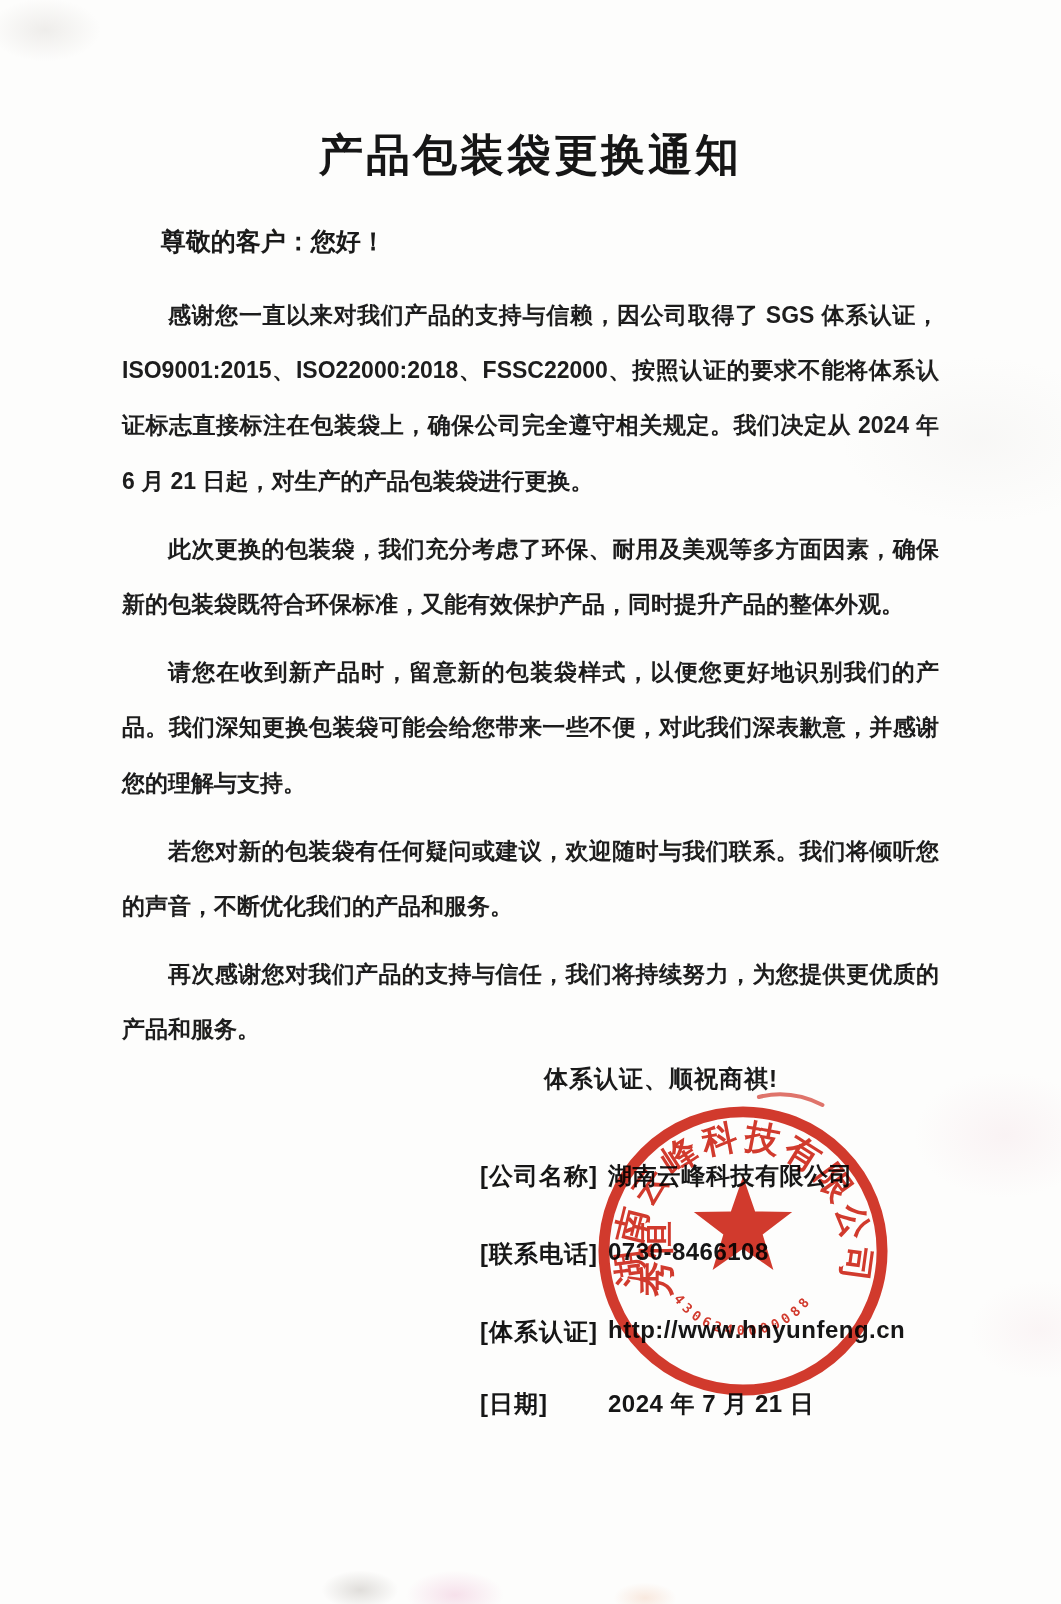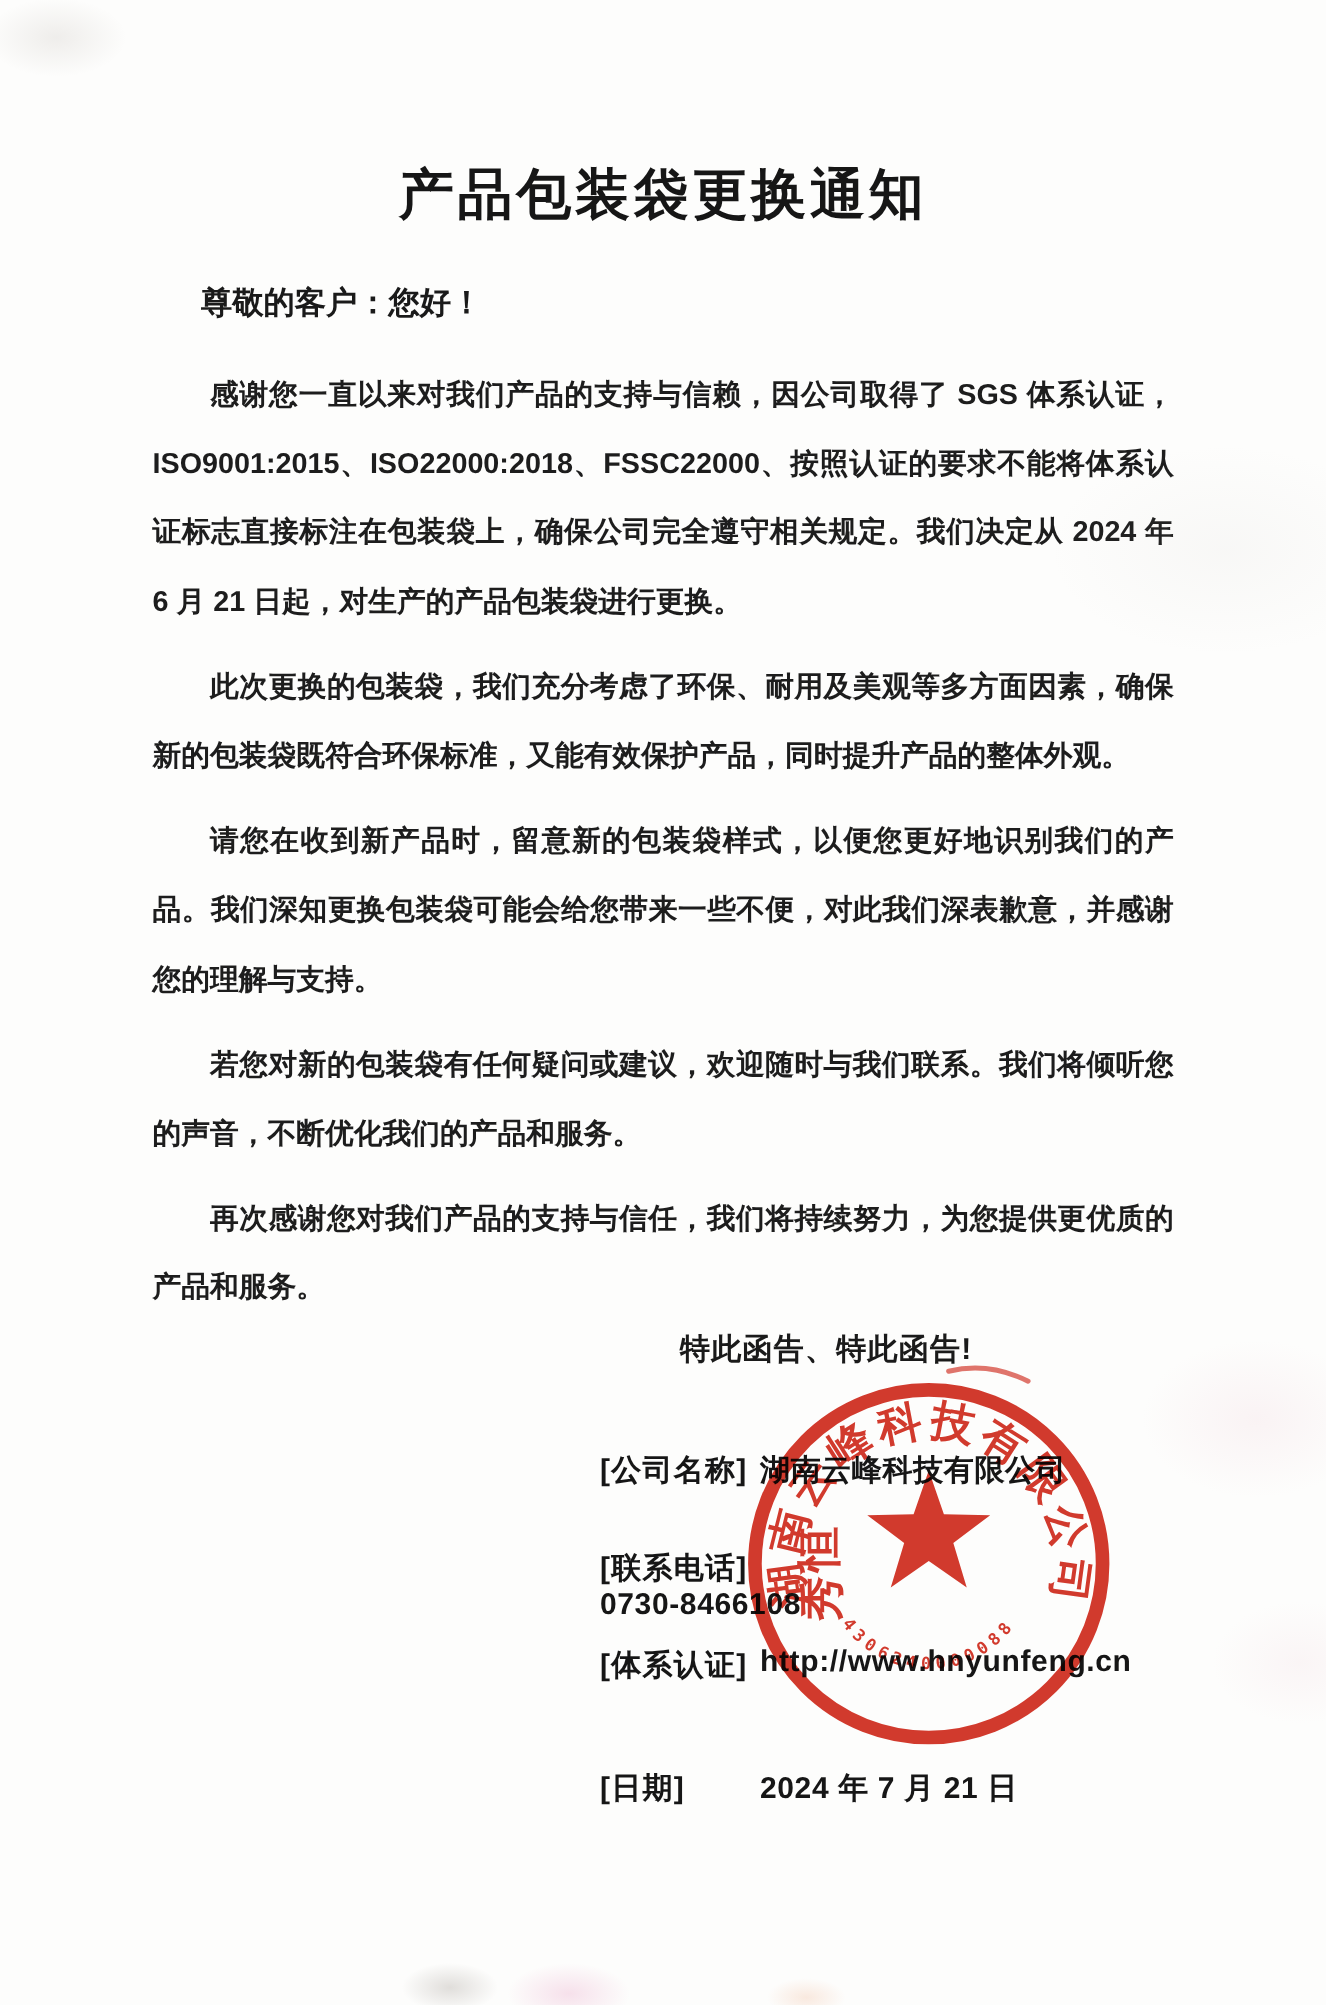--- a/index.html
+++ b/index.html
@@ -49,23 +49,23 @@
   }
   .closing {
     position:absolute; left:544px; top:1063px;
     font-size:24px; font-weight:700; letter-spacing:1px;
     color:#1a1a1a;
   }
   .info-block { position:absolute; left:480px; top:1160px; width:470px; }
   .info-row { position:absolute; left:0; display:flex; align-items:flex-start;
               font-size:24px; font-weight:700; color:#161616; }
   .info-row:nth-child(1){ top:0; }
-  .info-row:nth-child(2){ top:78px;flex-direction:column; }
+  .info-row:nth-child(2){ top:78px; }
   .info-row:nth-child(3){ top:156px; }
-  .info-row:nth-child(4){ top:254px; }
+  .info-row:nth-child(4){ top:228px; }
   .info-label { width:128px; flex:none; letter-spacing:1px; }
   .info-value { letter-spacing:.5px; }
   .seal-wrap {
     position:absolute; left:594px; top:1088px; width:298px; height:312px;
     mix-blend-mode:multiply; opacity:.92; pointer-events:none;
   }
 </style>
 </head>
 <body>
 
@@ -76,21 +76,21 @@
 
   <div class="content">
     <p class="greeting">尊敬的客户：您好！</p>
     <p class="para">感谢您一直以来对我们产品的支持与信赖，因公司取得了 SGS 体系认证，ISO9001:2015、ISO22000:2018、FSSC22000、按照认证的要求不能将体系认证标志直接标注在包装袋上，确保公司完全遵守相关规定。我们决定从 2024 年 6 月 21 日起，对生产的产品包装袋进行更换。</p>
     <p class="para">此次更换的包装袋，我们充分考虑了环保、耐用及美观等多方面因素，确保新的包装袋既符合环保标准，又能有效保护产品，同时提升产品的整体外观。</p>
     <p class="para">请您在收到新产品时，留意新的包装袋样式，以便您更好地识别我们的产品。我们深知更换包装袋可能会给您带来一些不便，对此我们深表歉意，并感谢您的理解与支持。</p>
     <p class="para">若您对新的包装袋有任何疑问或建议，欢迎随时与我们联系。我们将倾听您的声音，不断优化我们的产品和服务。</p>
     <p class="para">再次感谢您对我们产品的支持与信任，我们将持续努力，为您提供更优质的产品和服务。</p>
   </div>
 
-  <div class="closing">特此函告、特此函告!</div>
+  <div class="closing">体系认证、顺祝商祺!</div>
 
   <div class="info-block">
     <div class="info-row">
       <span class="info-label">[公司名称]</span>
       <span class="info-value">湖南云峰科技有限公司</span>
     </div>
     <div class="info-row">
       <span class="info-label">[联系电话]</span>
       <span class="info-value">0730-8466108</span>
     </div>

